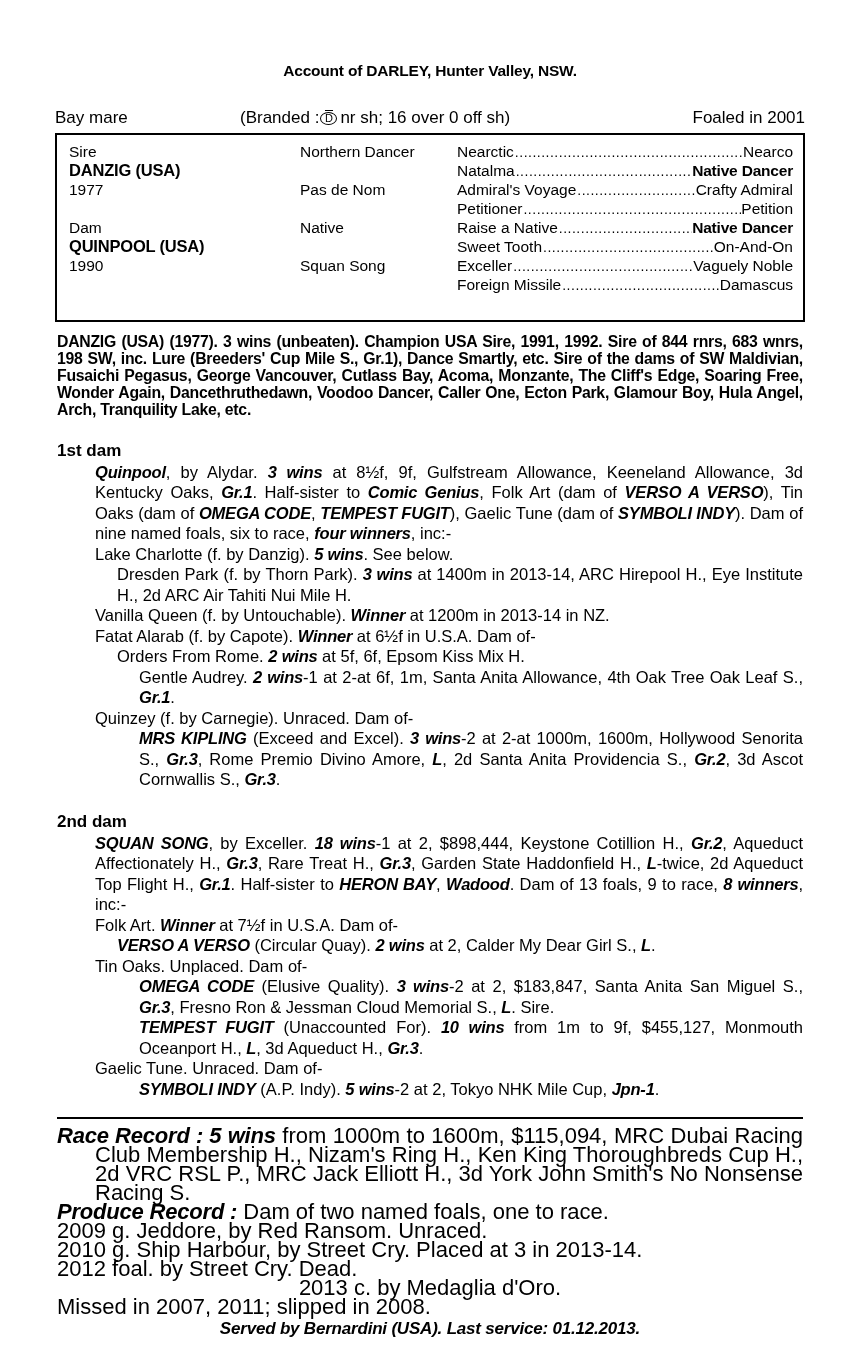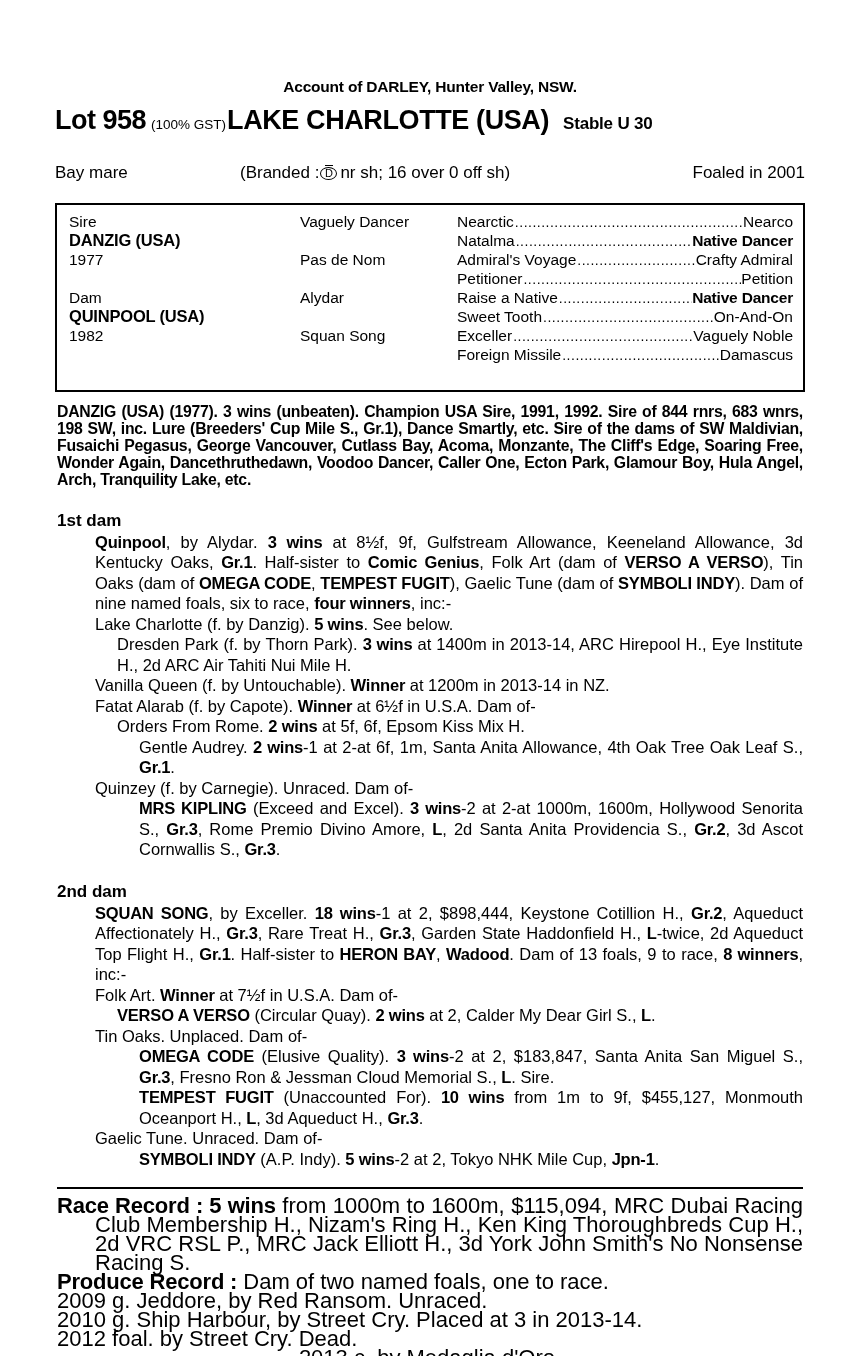--- a/index.html
+++ b/index.html
@@ -12,21 +12,21 @@
     height: 1356px;
     font-family: "Liberation Sans", sans-serif;
     color: #000000;
     -webkit-font-smoothing: antialiased;
   }
   .page {
     position: relative;
     width: 860px;
     height: 1356px;
     box-sizing: border-box;
-    padding: 16px 55px;
+    padding: 0 55px;
   }
 
   
   .account-line {
     text-align: center;
     font-weight: bold;
     font-size: 15.5px;
     letter-spacing: -0.2px;
     padding-top: 63px;
     line-height: 1;
@@ -97,21 +97,21 @@
     position: absolute;
     left: 0; top: 2px;
     width: 17px; height: 13px;
     line-height: 13px;
     text-align: center;
     font-size: 11px;
   }
 
   
   .ped-box {
-    margin-top: 19px;
+    margin-top: 4px;
     border: 2.5px solid #000;
     padding: 7px 10px 8px 10px;
     position: relative;
     height: 189px;
     box-sizing: border-box;
   }
   .ped-grid {
     position: relative;
     height: 100%;
   }
@@ -175,21 +175,21 @@
   }
   .fam p {
     margin: 0;
     text-indent: 0;
   }
   
   .lvl0 { padding-left: 0px;  text-indent: 0px; }
   .lvl1 { padding-left: 38px; text-indent: -38px; }
   .lvl2 { padding-left: 60px; text-indent: -38px; }
   .lvl3 { padding-left: 82px; text-indent: -38px; }
-  b { letter-spacing: -0.2px; }
+  b { letter-spacing: -0.2px; font-style: italic; }
 
   
   .rule {
     border: 0;
     border-top: 2.2px solid #000;
     margin: 18px 2px 7px 2px;
   }
   .rec {
     font-size: 22px;
     line-height: 19px;
@@ -207,52 +207,46 @@
     font-style: italic;
   }
 </style>
 </head>
 <body>
 
 <div class="page">
 
   <div class="account-line">Account of DARLEY, Hunter Valley, NSW.</div>
 
-  <div class="title-row">
-    <span class="lot-label">Lot 958</span>
-    <span class="gst-label">(100% GST)</span>
-    <span class="horse-name">LAKE CHARLOTTE (USA)</span>
-    <span class="stable-label">Stable U 30</span>
-  </div>
 
   <div class="subtitle-row">
     <span class="sub-colour">Bay mare</span>
     <span class="sub-brand"><span>(Branded :</span><span class="brand-mark"><span class="bar"></span><span class="oval"></span><span class="letter">D</span></span><span>nr sh; 16 over 0 off sh)</span></span>
     <span class="sub-foaled">Foaled in 2001</span>
   </div>
 
   <div class="ped-box">
     <div class="ped-grid">
 
       <div class="ped-col1">
         <div class="ped-line">Sire</div>
         <div class="ped-line b">DANZIG (USA)</div>
         <div class="ped-line">1977</div>
         <div class="ped-line spacer">&nbsp;</div>
         <div class="ped-line">Dam</div>
         <div class="ped-line b">QUINPOOL (USA)</div>
-        <div class="ped-line">1982</div>
+        <div class="ped-line">1990</div>
       </div>
 
       <div class="ped-col2">
-        <div class="ped-line">Vaguely Dancer</div>
+        <div class="ped-line">Northern Dancer</div>
         <div class="ped-line spacer">&nbsp;</div>
         <div class="ped-line">Pas de Nom</div>
         <div class="ped-line spacer">&nbsp;</div>
-        <div class="ped-line">Alydar</div>
+        <div class="ped-line">Native</div>
         <div class="ped-line spacer">&nbsp;</div>
         <div class="ped-line">Squan Song</div>
       </div>
 
       <div class="ped-col3" id="ped-col3">
           <div class="ped-dots">
             <span class="lname">Nearctic</span>
             <span class="fill">..........................................................................................</span>
             <span class="rname">Nearco</span>
           </div>

